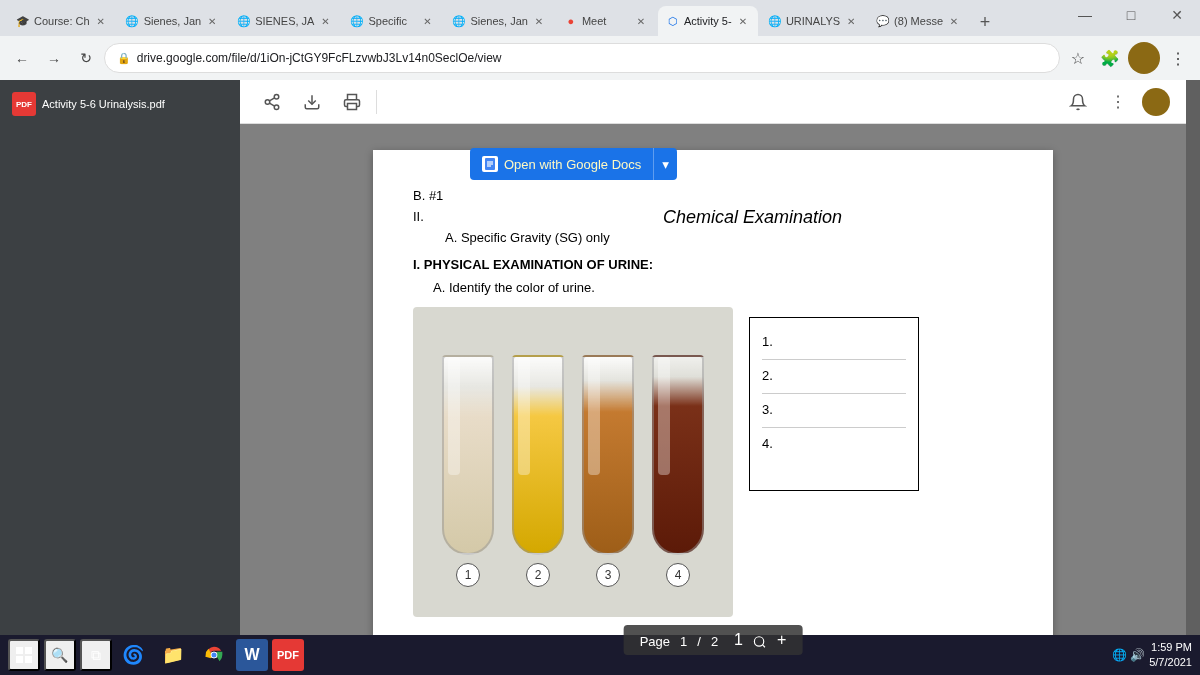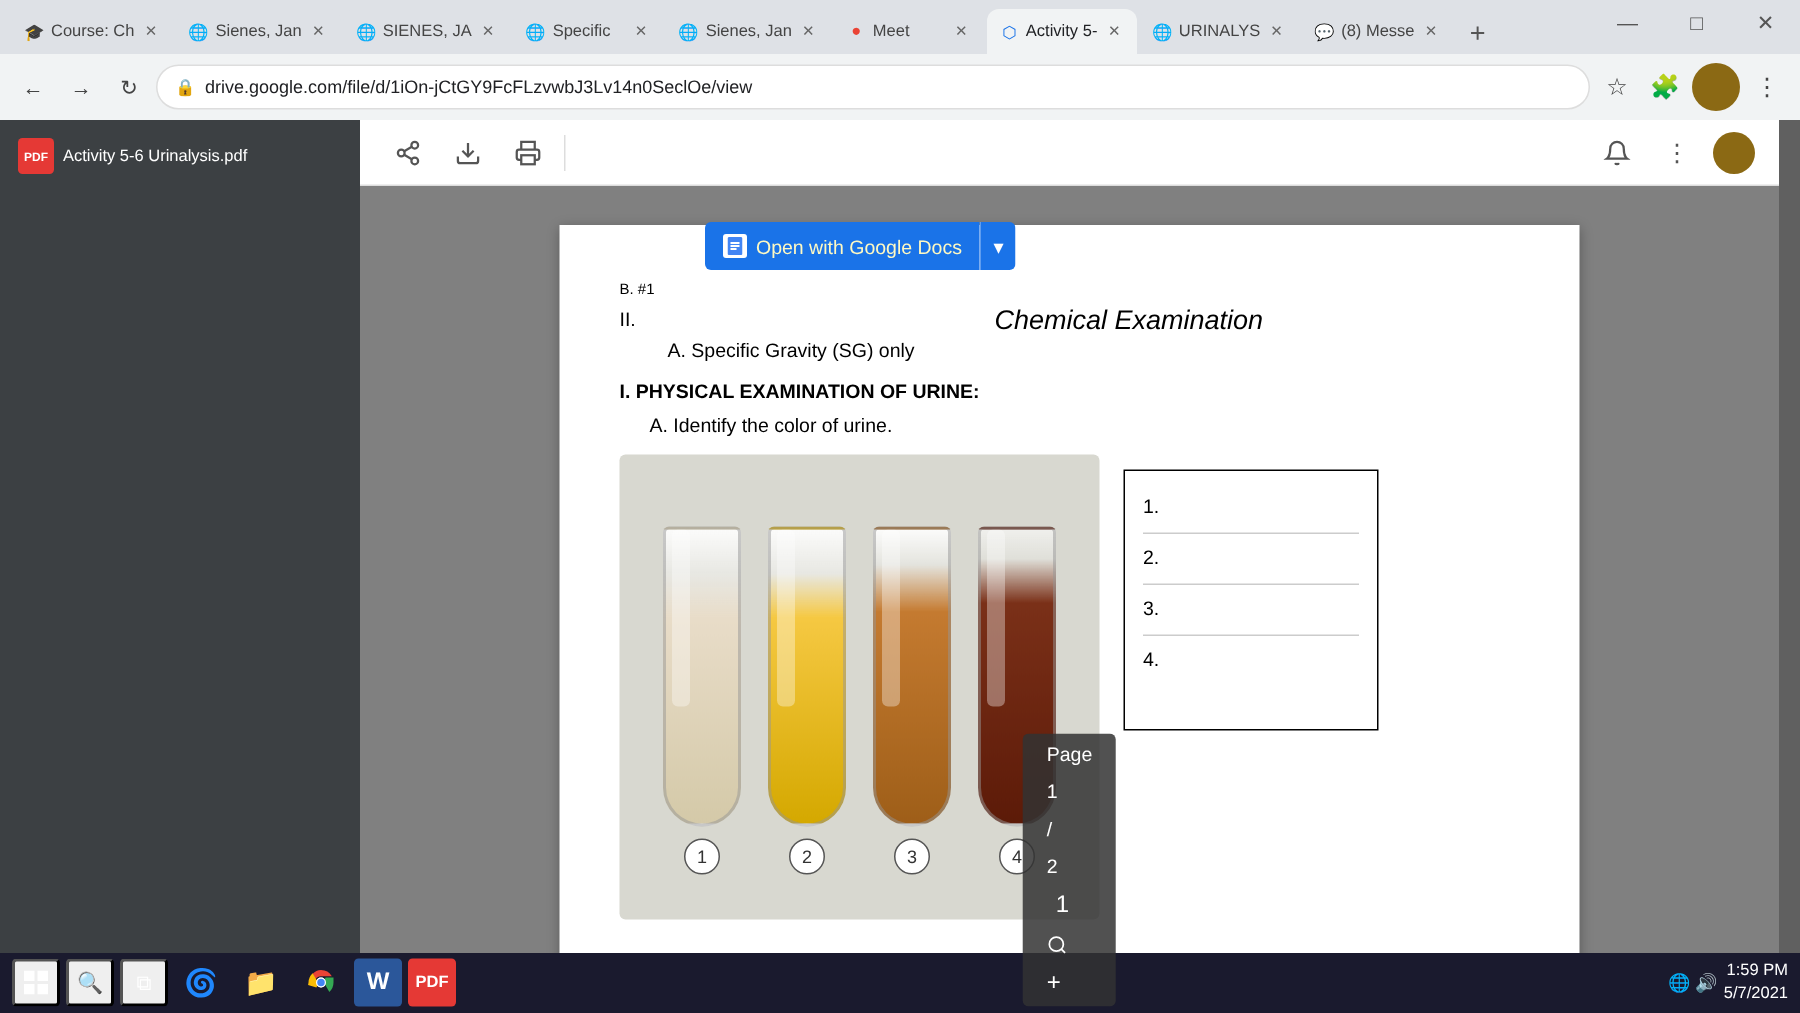--- a/index.html
+++ b/index.html
@@ -289,21 +289,21 @@
       align-items: center;
       border-radius: 0 4px 4px 0;
     }
 
     
     .pdf-content {
       margin-top: 8px;
     }
 
     .section-b {
-      font-size: 10px;
+      font-size: 13px;
       margin-bottom: 6px;
     }
 
     .section-ii {
       display: flex;
       align-items: flex-start;
       font-size: 13px;
       margin-bottom: 0;
     }
 
@@ -406,33 +406,32 @@
 
     .answer-line {
       font-size: 13px;
       padding: 8px 0;
       border-bottom: 1px solid transparent;
     }
 
     
     .page-controls {
       position: absolute;
-      bottom: 4px;
+      bottom: 20px;
       left: 50%;
       transform: translateX(-50%);
       background: rgba(50,50,50,0.85);
       border-radius: 4px;
       padding: 6px 16px;
       display: flex;
-      align-items: flex-start;
+      align-items: flex-end;
       gap: 10px;
       color: #fff;
       font-size: 13px;
       z-index: 10;
-      flex-direction: column;
     }
 
     .page-control-btn {
       background: none;
       border: none;
       color: #fff;
       cursor: pointer;
       font-size: 16px;
       display: flex;
       align-items: center;

